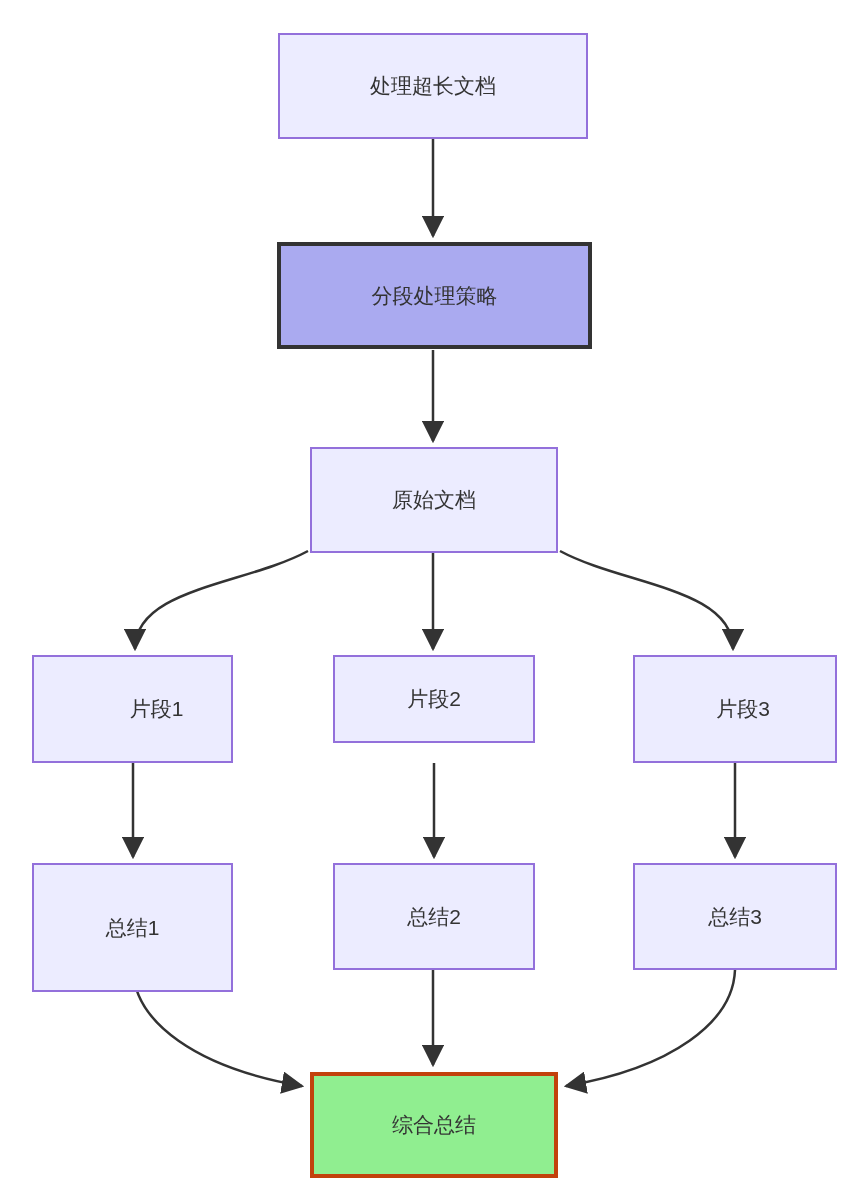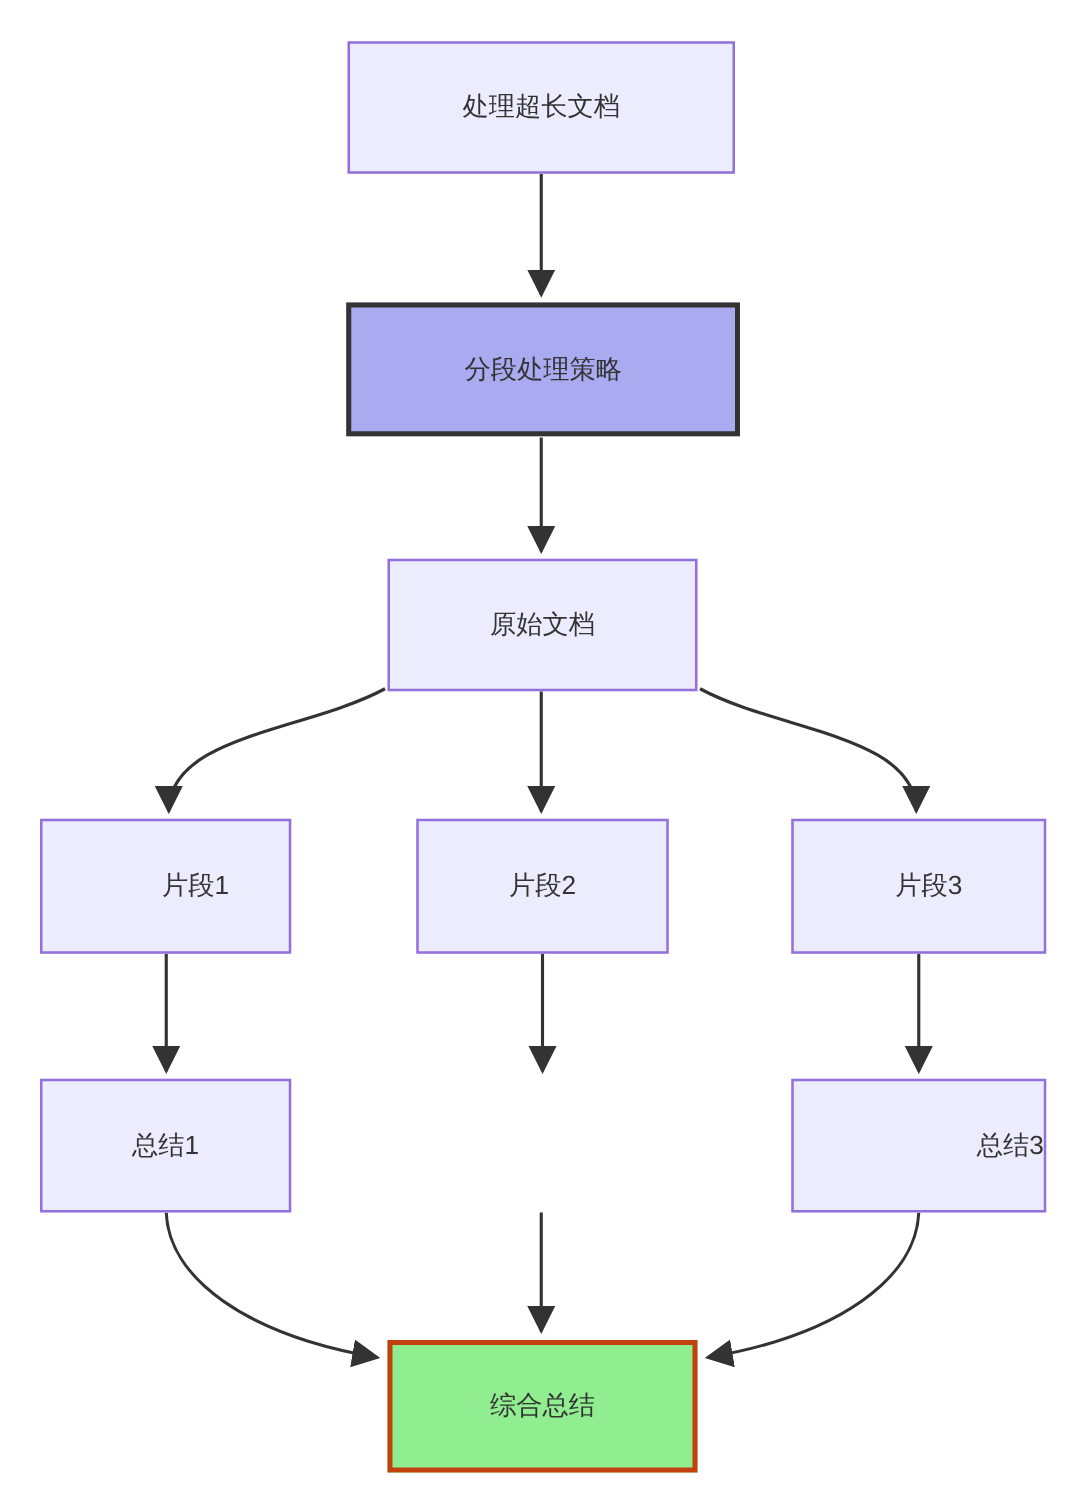--- a/index.html
+++ b/index.html
@@ -43,25 +43,25 @@
   }
   .node--success {
     background: #90EE90;
     border: 4px solid #c2410c;
   }
   
   .n-start    { left: 278px; top: 33px;   width: 310px; height: 106px; }
   .n-strategy { left: 277px; top: 242px;  width: 315px; height: 107px; }
   .n-source   { left: 310px; top: 447px;  width: 248px; height: 106px; }
   .n-chunk1   { left: 32px;  top: 655px;  width: 201px; height: 108px; padding-left: 48px; }
-  .n-chunk2   { left: 333px; top: 655px;  width: 202px; height: 108px; }
+  .n-chunk2   { left: 333px; top: 655px;  width: 202px; height: 88px; }
   .n-chunk3   { left: 633px; top: 655px;  width: 204px; height: 108px; padding-left: 16px; }
-  .n-summary1 { left: 32px;  top: 863px;  width: 201px; height: 107px; }
+  .n-summary1 { left: 32px;  top: 863px;  width: 201px; height: 129px; }
   .n-summary2 { left: 333px; top: 863px;  width: 202px; height: 107px; }
-  .n-summary3 { left: 633px; top: 863px;  width: 204px; height: 107px; justify-content: flex-end; }
+  .n-summary3 { left: 633px; top: 863px;  width: 204px; height: 107px; }
   .n-final    { left: 310px; top: 1072px; width: 248px; height: 106px; }
 </style>
 </head>
 <body>
 
 <div class="canvas">
 
   <svg class="edges" width="852" height="1196" viewBox="0 0 852 1196" xmlns="http://www.w3.org/2000/svg">
     <defs>
       <marker id="arrow" viewBox="0 0 10 10" refX="9" refY="5" markerWidth="9" markerHeight="9" orient="auto">
@@ -104,20 +104,23 @@
   </div>
 
   <div class="node n-chunk3">
     <span>片段3</span>
   </div>
 
   <div class="node n-summary1">
     <span>总结1</span>
   </div>
 
+  <div class="node n-summary2">
+    <span>总结2</span>
+  </div>
 
   <div class="node n-summary3">
     <span>总结3</span>
   </div>
 
   <div class="node node--success n-final">
     <span>综合总结</span>
   </div>
 
 </div>

